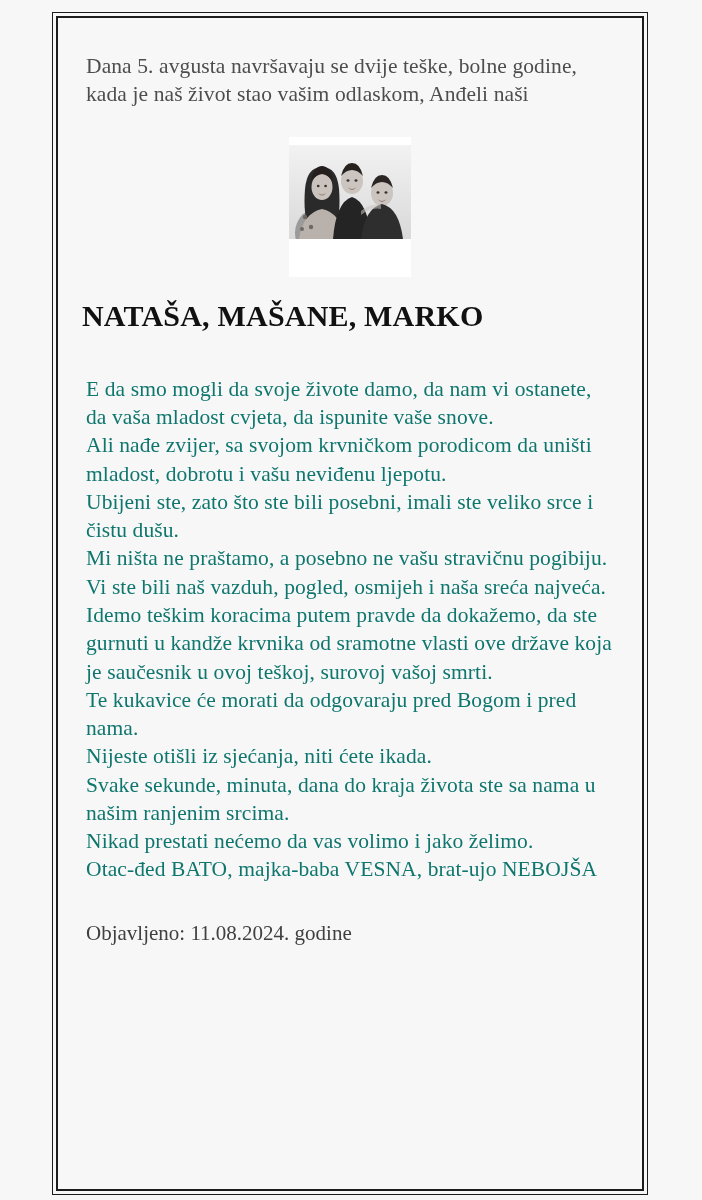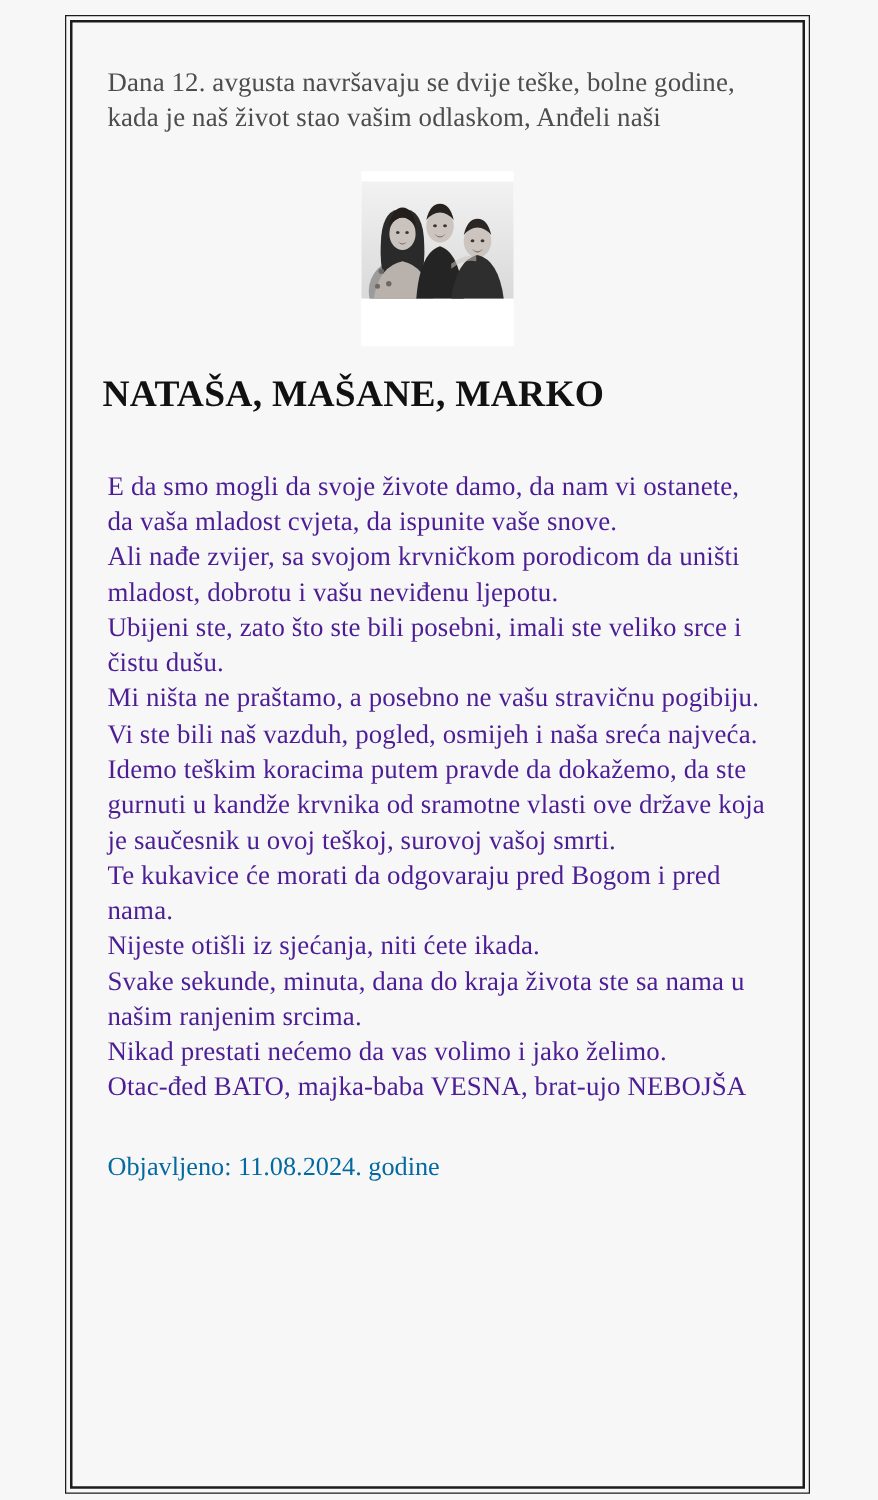--- a/index.html
+++ b/index.html
@@ -82,43 +82,43 @@
     color: #111111;
     font-weight: bold;
     font-size: 30px;
     letter-spacing: 0.2px;
     margin: 22px 0 0 0;
     font-family: "Liberation Serif", "DejaVu Serif", serif;
   }
 
   
   .body-text {
-    color: #4c1d95;
+    color: #0f766e;
     font-size: 21.5px;
     line-height: 1.315;
     letter-spacing: 0.1px;
     margin: 42px 4px 0 4px;
     white-space: pre-line;
   }
 
   .published {
-    color: #0369a1;
+    color: #404040;
     font-size: 21px;
     line-height: 1.3;
     margin: 36px 4px 0 4px;
   }
 </style>
 </head>
 <body>
 
 <div class="page">
   <div class="memorial-frame">
     <div class="memorial-inner">
 
-      <div class="intro-text">Dana 12. avgusta navršavaju se dvije teške, bolne godine, kada je naš život stao vašim odlaskom, Anđeli naši</div>
+      <div class="intro-text">Dana 5. avgusta navršavaju se dvije teške, bolne godine, kada je naš život stao vašim odlaskom, Anđeli naši</div>
 
       <div class="photo-wrap">
         <div class="photo-card">
           <svg class="photo-img" viewBox="0 0 122 94">
             <defs>
               <linearGradient id="bgGrad" x1="0" y1="0" x2="0" y2="1">
                 <stop offset="0%" stop-color="#f2f2f2"></stop>
                 <stop offset="100%" stop-color="#d9d9d9"></stop>
               </linearGradient>
               <clipPath id="frameClip">

